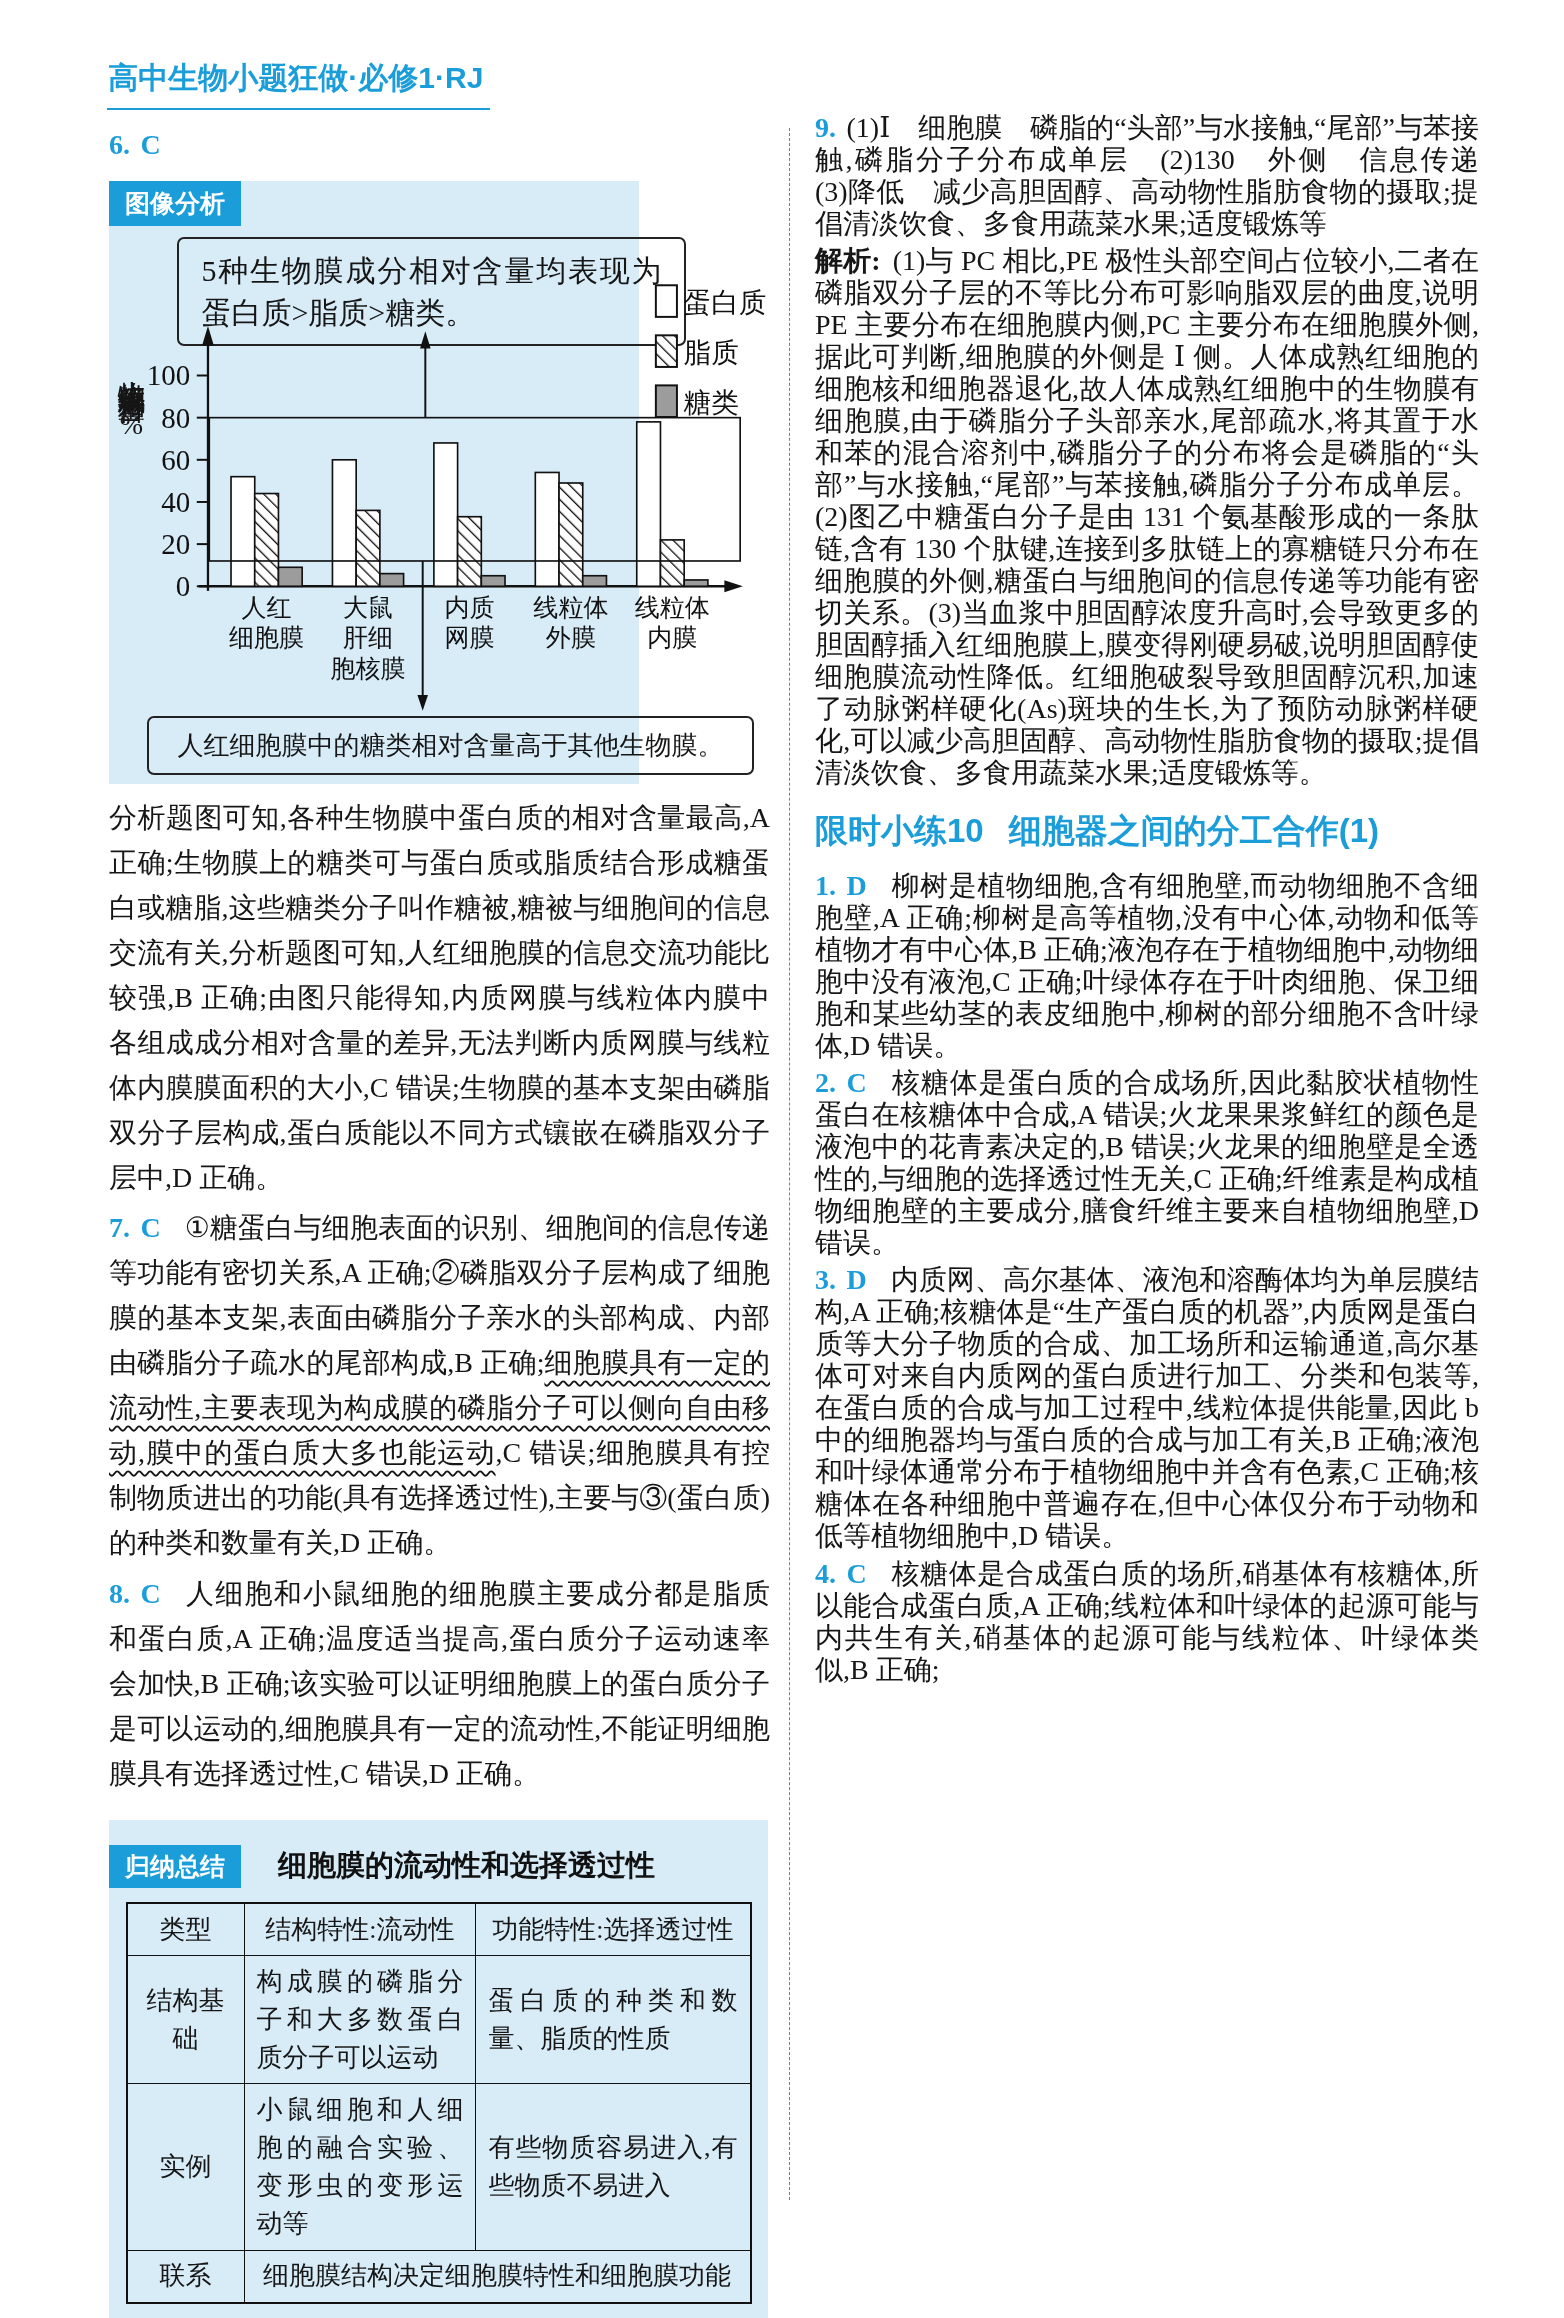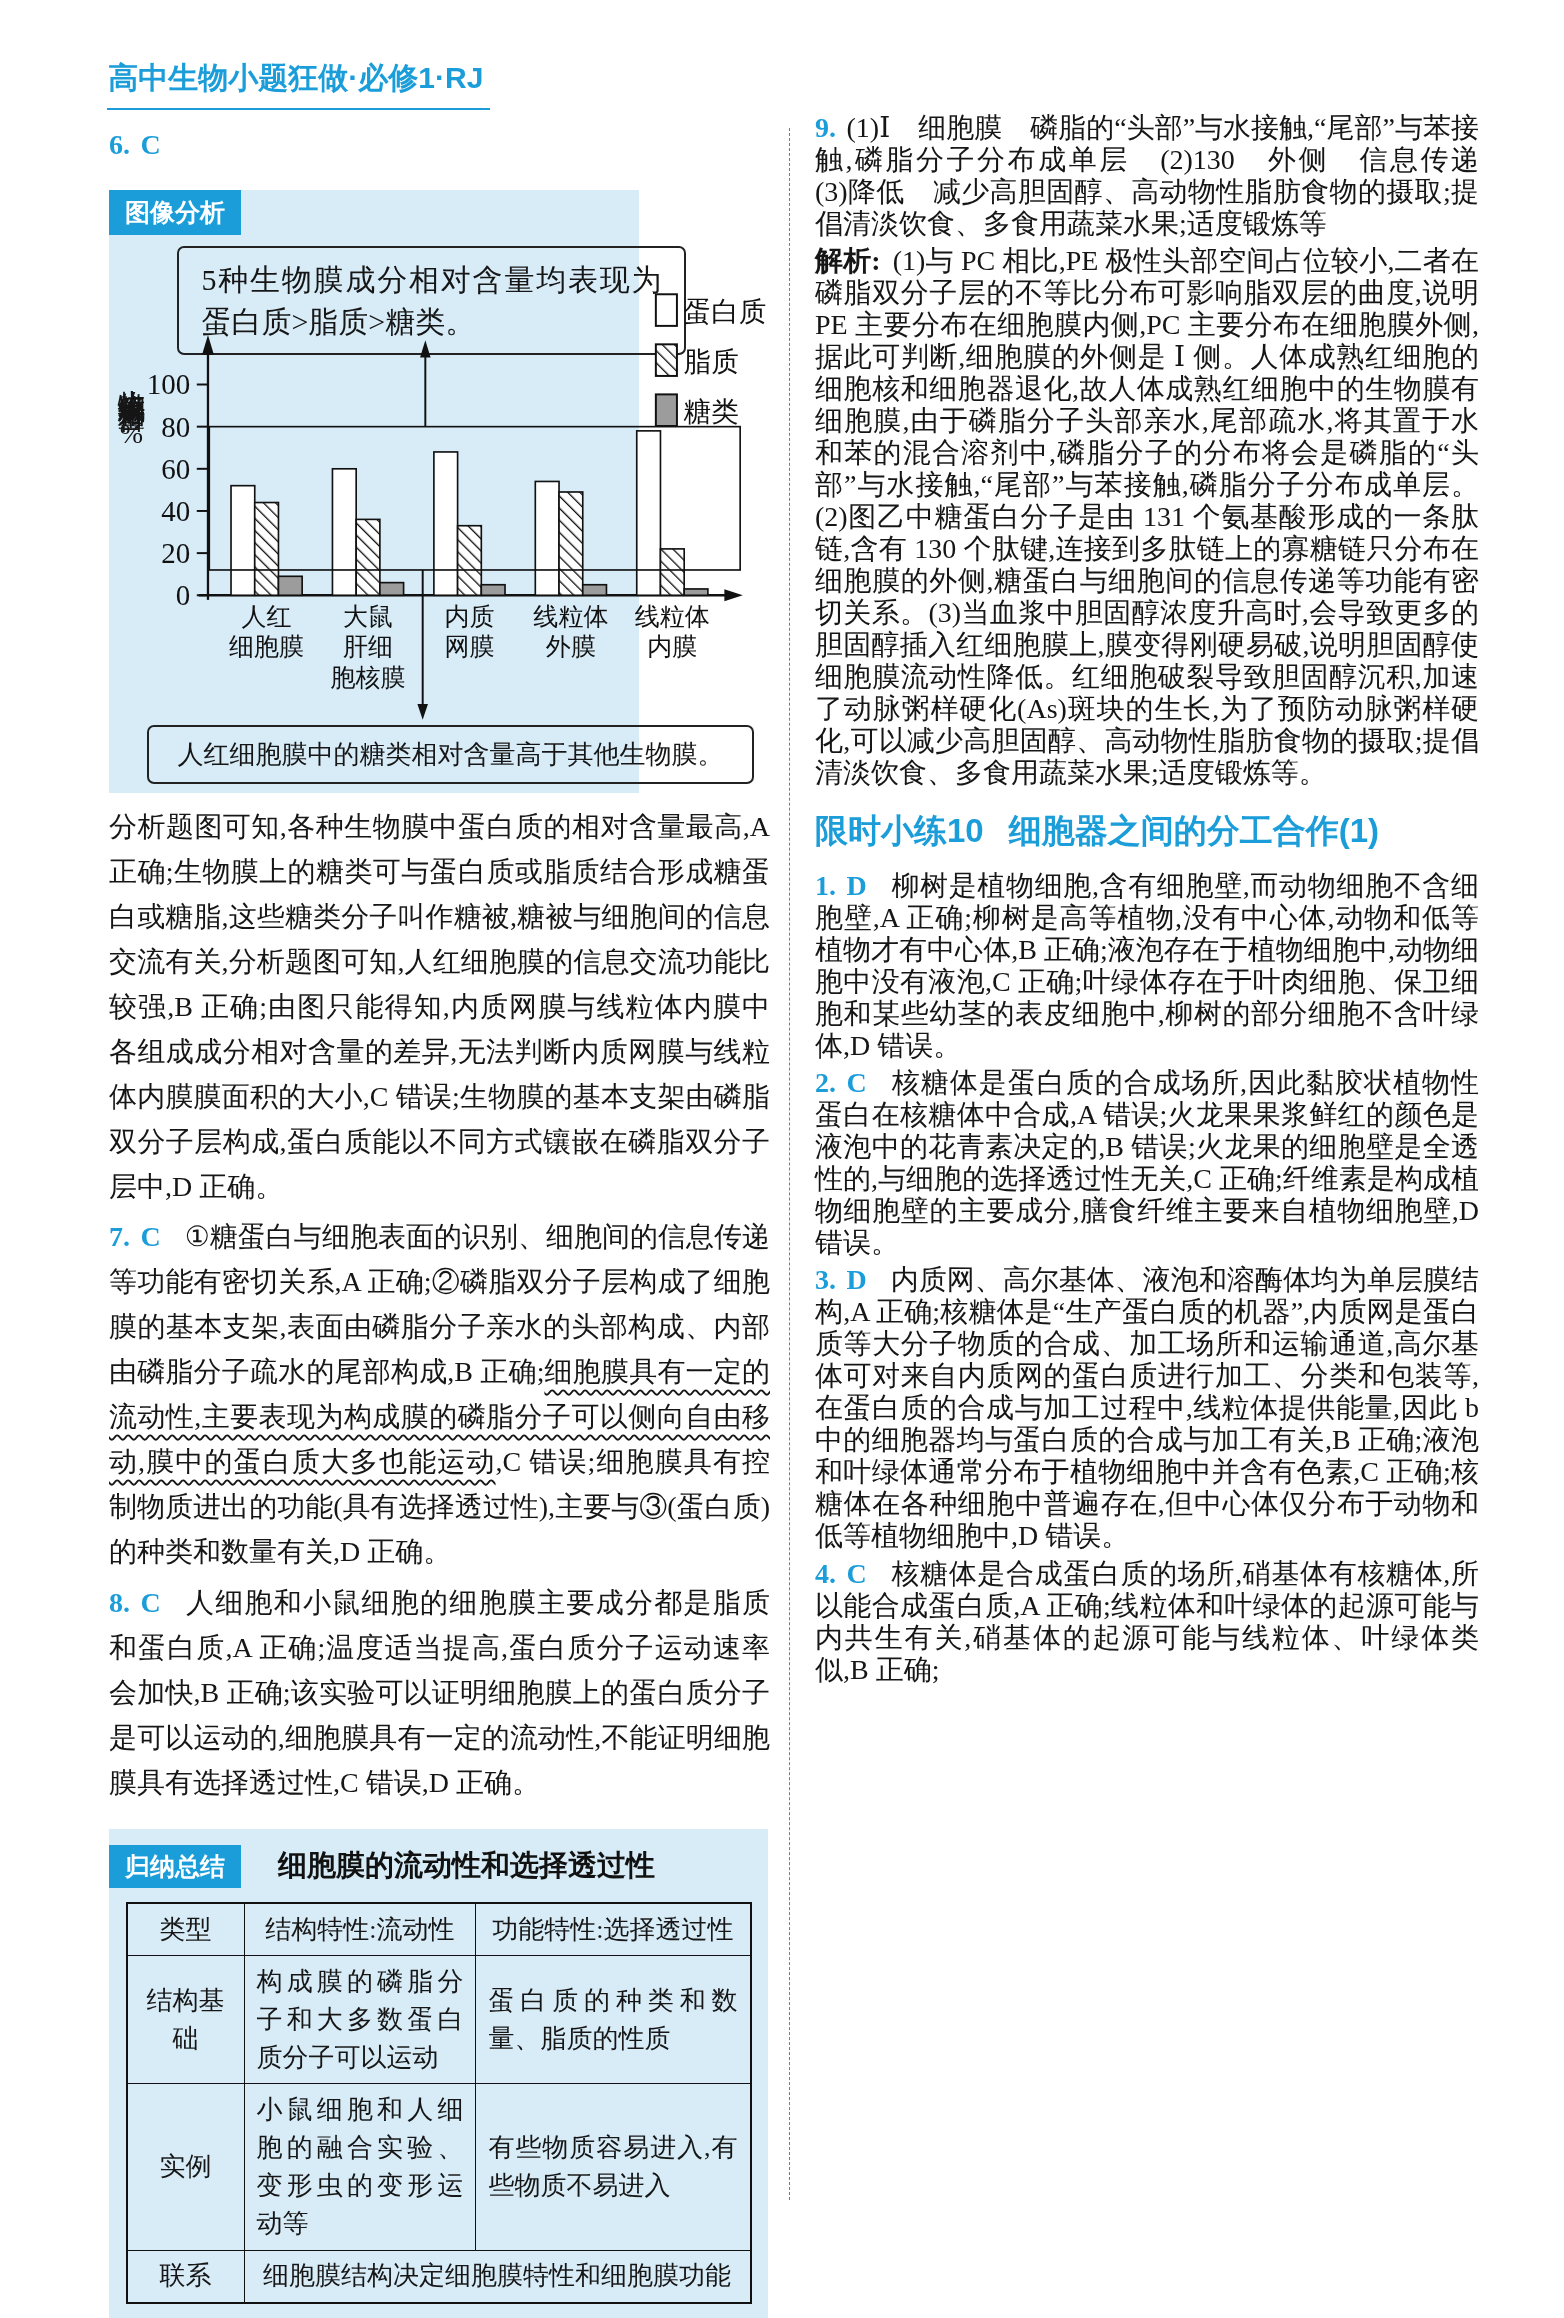--- a/index.html
+++ b/index.html
@@ -27,39 +27,39 @@
   .col-right{left:815px;top:112px;width:664px;}
   p.body{font-size:28px;line-height:45px;margin:0 0 5.3px 0;}
   .col-right p.body{line-height:32px;}
   .qnum,.qans{color:var(--accent);font-weight:bold;}
   .qnum{margin-right:10.5px;}
   .qans{margin-right:24px;}
   .runin{font-weight:bold;margin-right:12px;}
   .wavy{text-decoration:underline;text-decoration-style:wavy;text-decoration-thickness:1.6px;text-underline-offset:8px;}
   
   .panel1{
-    position:relative;margin-top:23px;width:530px;height:603px;background:var(--panel);
+    position:relative;margin-top:14px;width:530px;height:603px;background:var(--panel);
   }
   .panel-label{
     position:absolute;left:0;top:0;width:132px;height:45px;background:var(--accent);color:#fff;
     font-family:"Liberation Sans","DejaVu Sans",sans-serif;font-weight:bold;font-size:25px;
     display:flex;align-items:center;justify-content:center;
   }
   .callout{position:absolute;border:2.3px solid #222;border-radius:7px;box-sizing:border-box;}
   .callout-top{left:68px;top:56px;width:509px;padding:10.5px 22.4px;font-size:30px;line-height:42px;text-align:justify;}
   .callout-bottom{left:38px;top:535px;width:607px;padding:10.5px 4px;font-size:26px;line-height:34px;text-align:center;}
   .ylabel{
     position:absolute;left:8px;top:177px;
     writing-mode:vertical-rl;text-orientation:upright;
     font-size:28px;letter-spacing:2px;line-height:1;
   }
   #chart-svg{position:absolute;left:0;top:99px;font-family:"Liberation Serif","DejaVu Serif",serif;}
   
   .panel2{position:relative;margin-top:12px;width:659px;background:var(--panel);padding-bottom:16px;}
-  .panel2-head{display:flex;align-items:center;padding-top:12px;height:51px;margin-top:24px;}
+  .panel2-head{display:flex;align-items:center;padding-top:21px;height:51px;margin-top:24px;}
   .panel2-head .panel-label2{
     width:132px;height:43px;background:var(--accent);color:#fff;flex:0 0 auto;
     font-family:"Liberation Sans","DejaVu Sans",sans-serif;font-weight:bold;font-size:25px;
     display:flex;align-items:center;justify-content:center;
   }
   .panel2-title{
     margin-left:37px;font-family:"Liberation Sans","DejaVu Sans",sans-serif;
     font-weight:bold;font-size:29px;color:#111;
   }
   table.sum{

